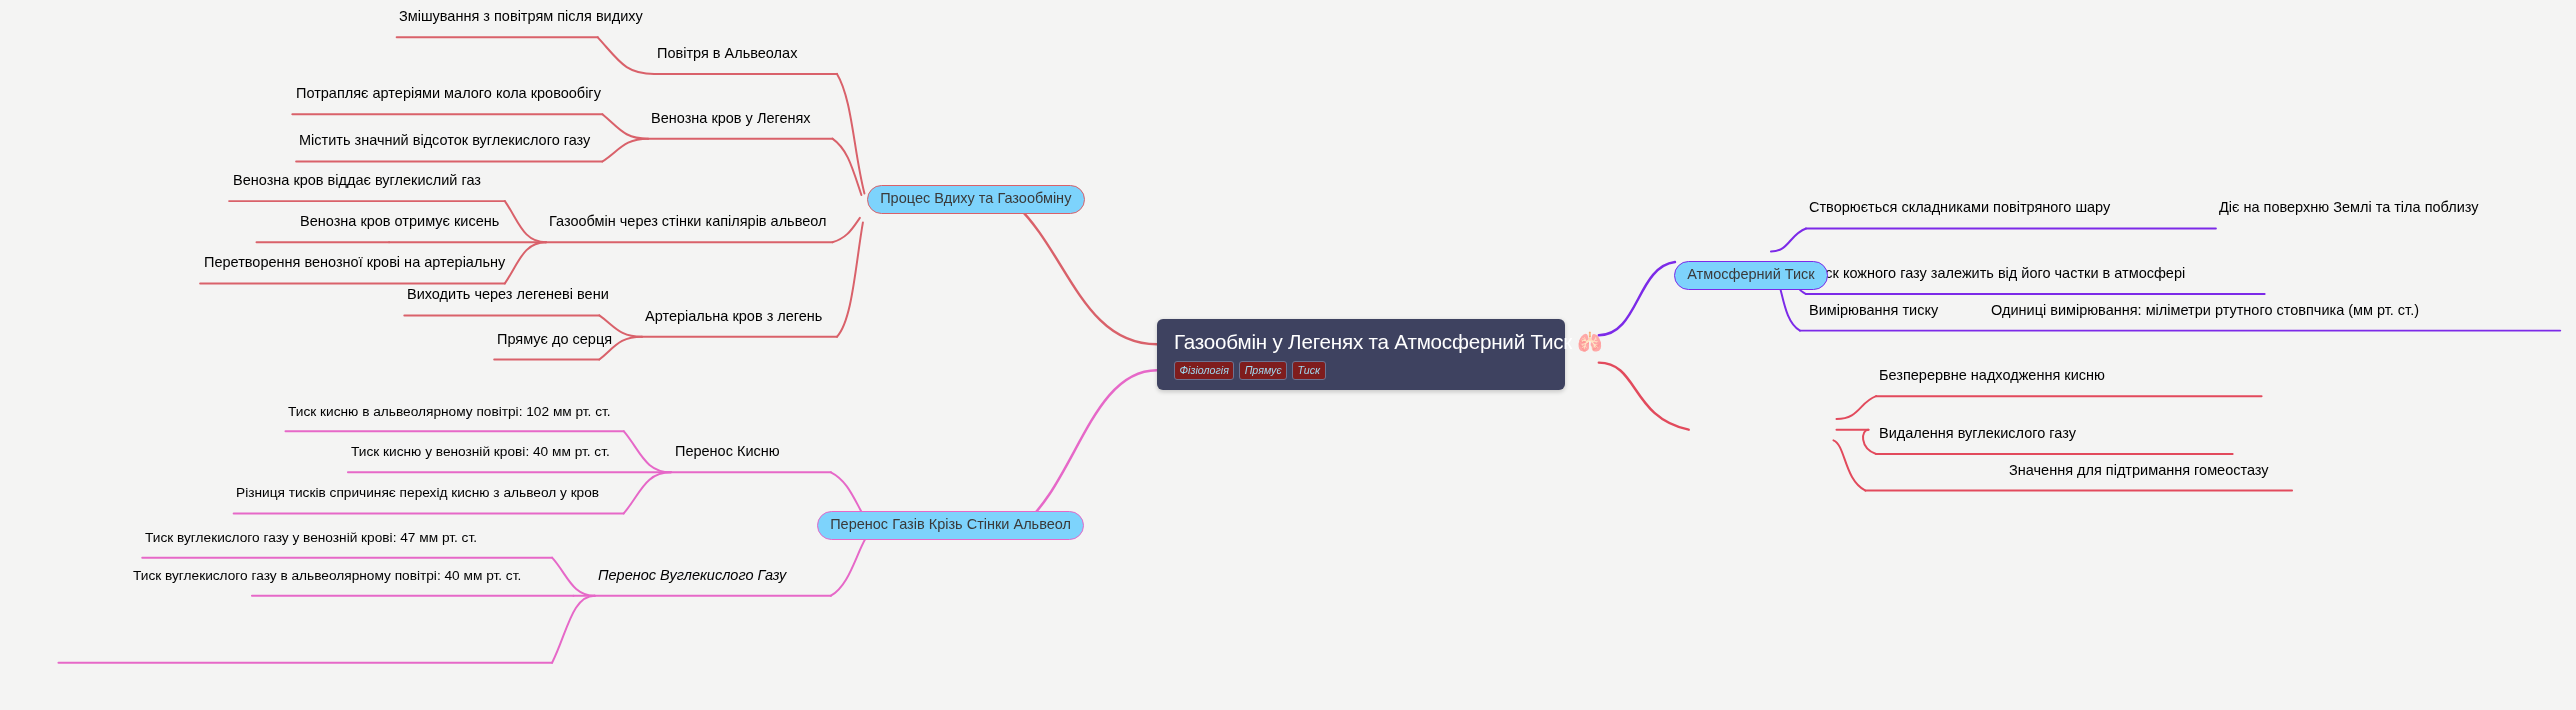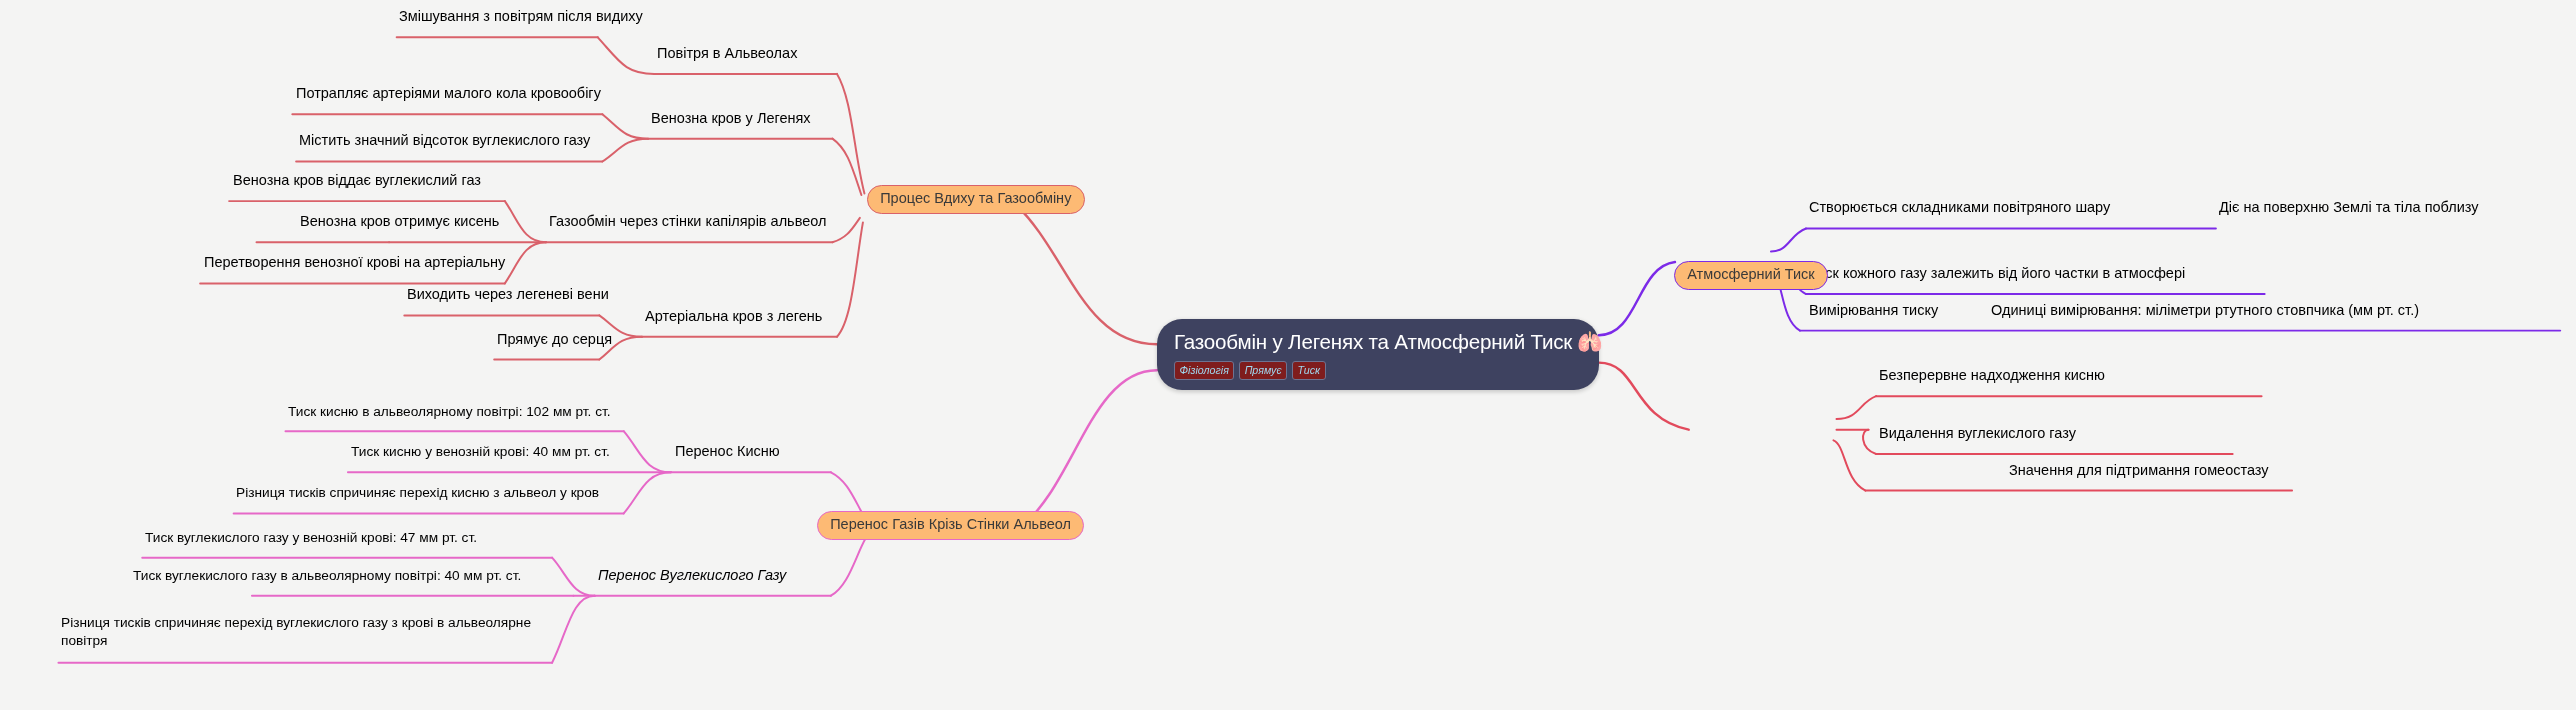--- a/index.html
+++ b/index.html
@@ -21,23 +21,23 @@
     width: 2576px;
     height: 710px;
     pointer-events: none;
   }
 
   
   .root-node {
     position: absolute;
     left: 1157px;
     top: 319px;
-    width: 442px;
+    width: 408px;
     background: #3e4260;
-    border-radius: 25px;
+    border-radius: 6px;
     padding: 10.7px 17px 9.1px 17px;
     box-shadow: 0 1.5px 4.6px rgba(0,0,0,0.18);
     z-index: 5;
   }
   .root-title {
     color: #ffffff;
     font-size: 20.6px;
     line-height: 1.15;
     white-space: nowrap;
     letter-spacing: -0.2px;
@@ -55,21 +55,21 @@
     font-size: 10.7px;
     line-height: 1;
     padding: 3px 4.6px 3.8px 4.6px;
     white-space: nowrap;
     font-style: italic;
   }
 
   
   .node-box {
     position: absolute;
-    background: #fdba74;
+    background: #7dd3fc;
     border: 1.9px solid currentColor;
     border-radius: 17px;
     padding: 5.3px 12.2px 6.1px 12.2px;
     white-space: nowrap;
     z-index: 4;
   }
   .node-box > span {
     color: #3a3a3a;
     font-size: 14.5px;
     line-height: 1.1;
@@ -271,18 +271,15 @@
 
   <div class="node-plain" style="left:598px; top:568px;font-style:italic;">
     <span>Перенос Вуглекислого Газу</span>
   </div>
   <div class="node-plain small" style="left:145px; top:530px;">
     <span>Тиск вуглекислого газу у венозній крові: 47 мм рт. ст.</span>
   </div>
   <div class="node-plain small" style="left:133px; top:568px;">
     <span>Тиск вуглекислого газу в альвеолярному повітрі: 40 мм рт. ст.</span>
   </div>
-  <div class="node-plain small wrap" style="left:61px; top:614px; width:488px;">
-    <span>Різниця тисків спричиняє перехід вуглекислого газу з крові в альвеолярне повітря</span>
-  </div>
 
 </div>
 
 
 </body></html>

